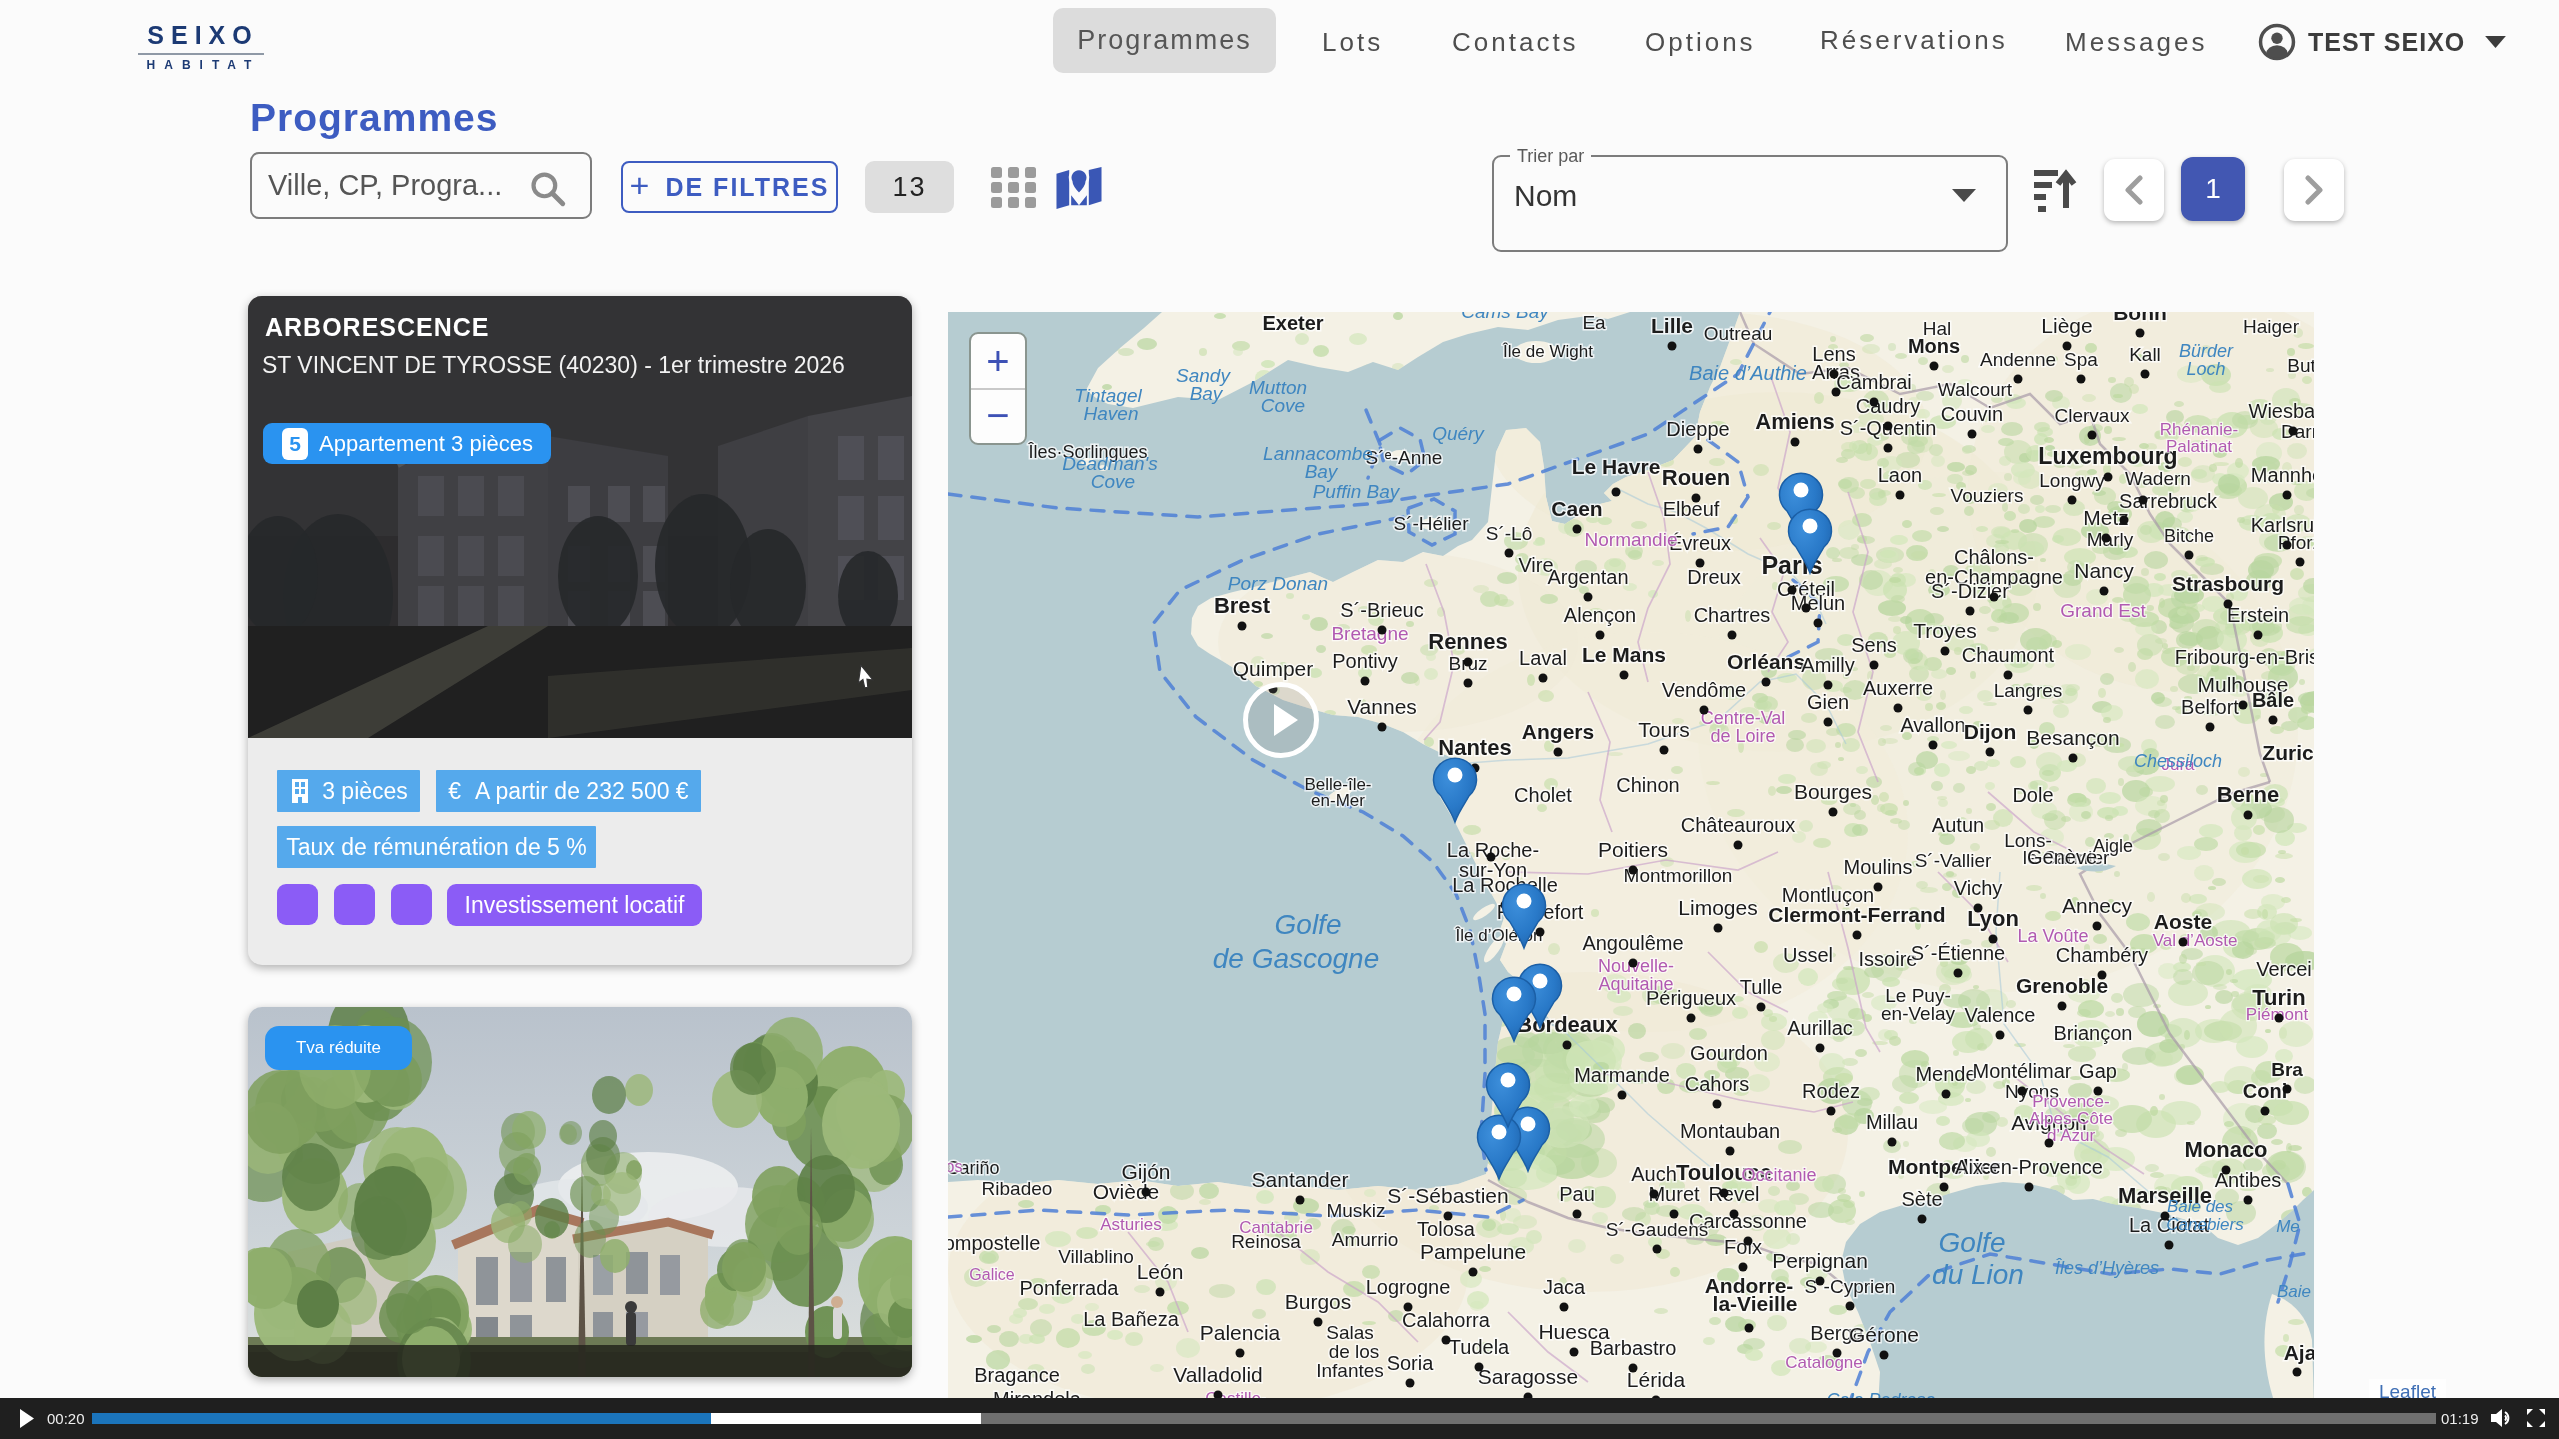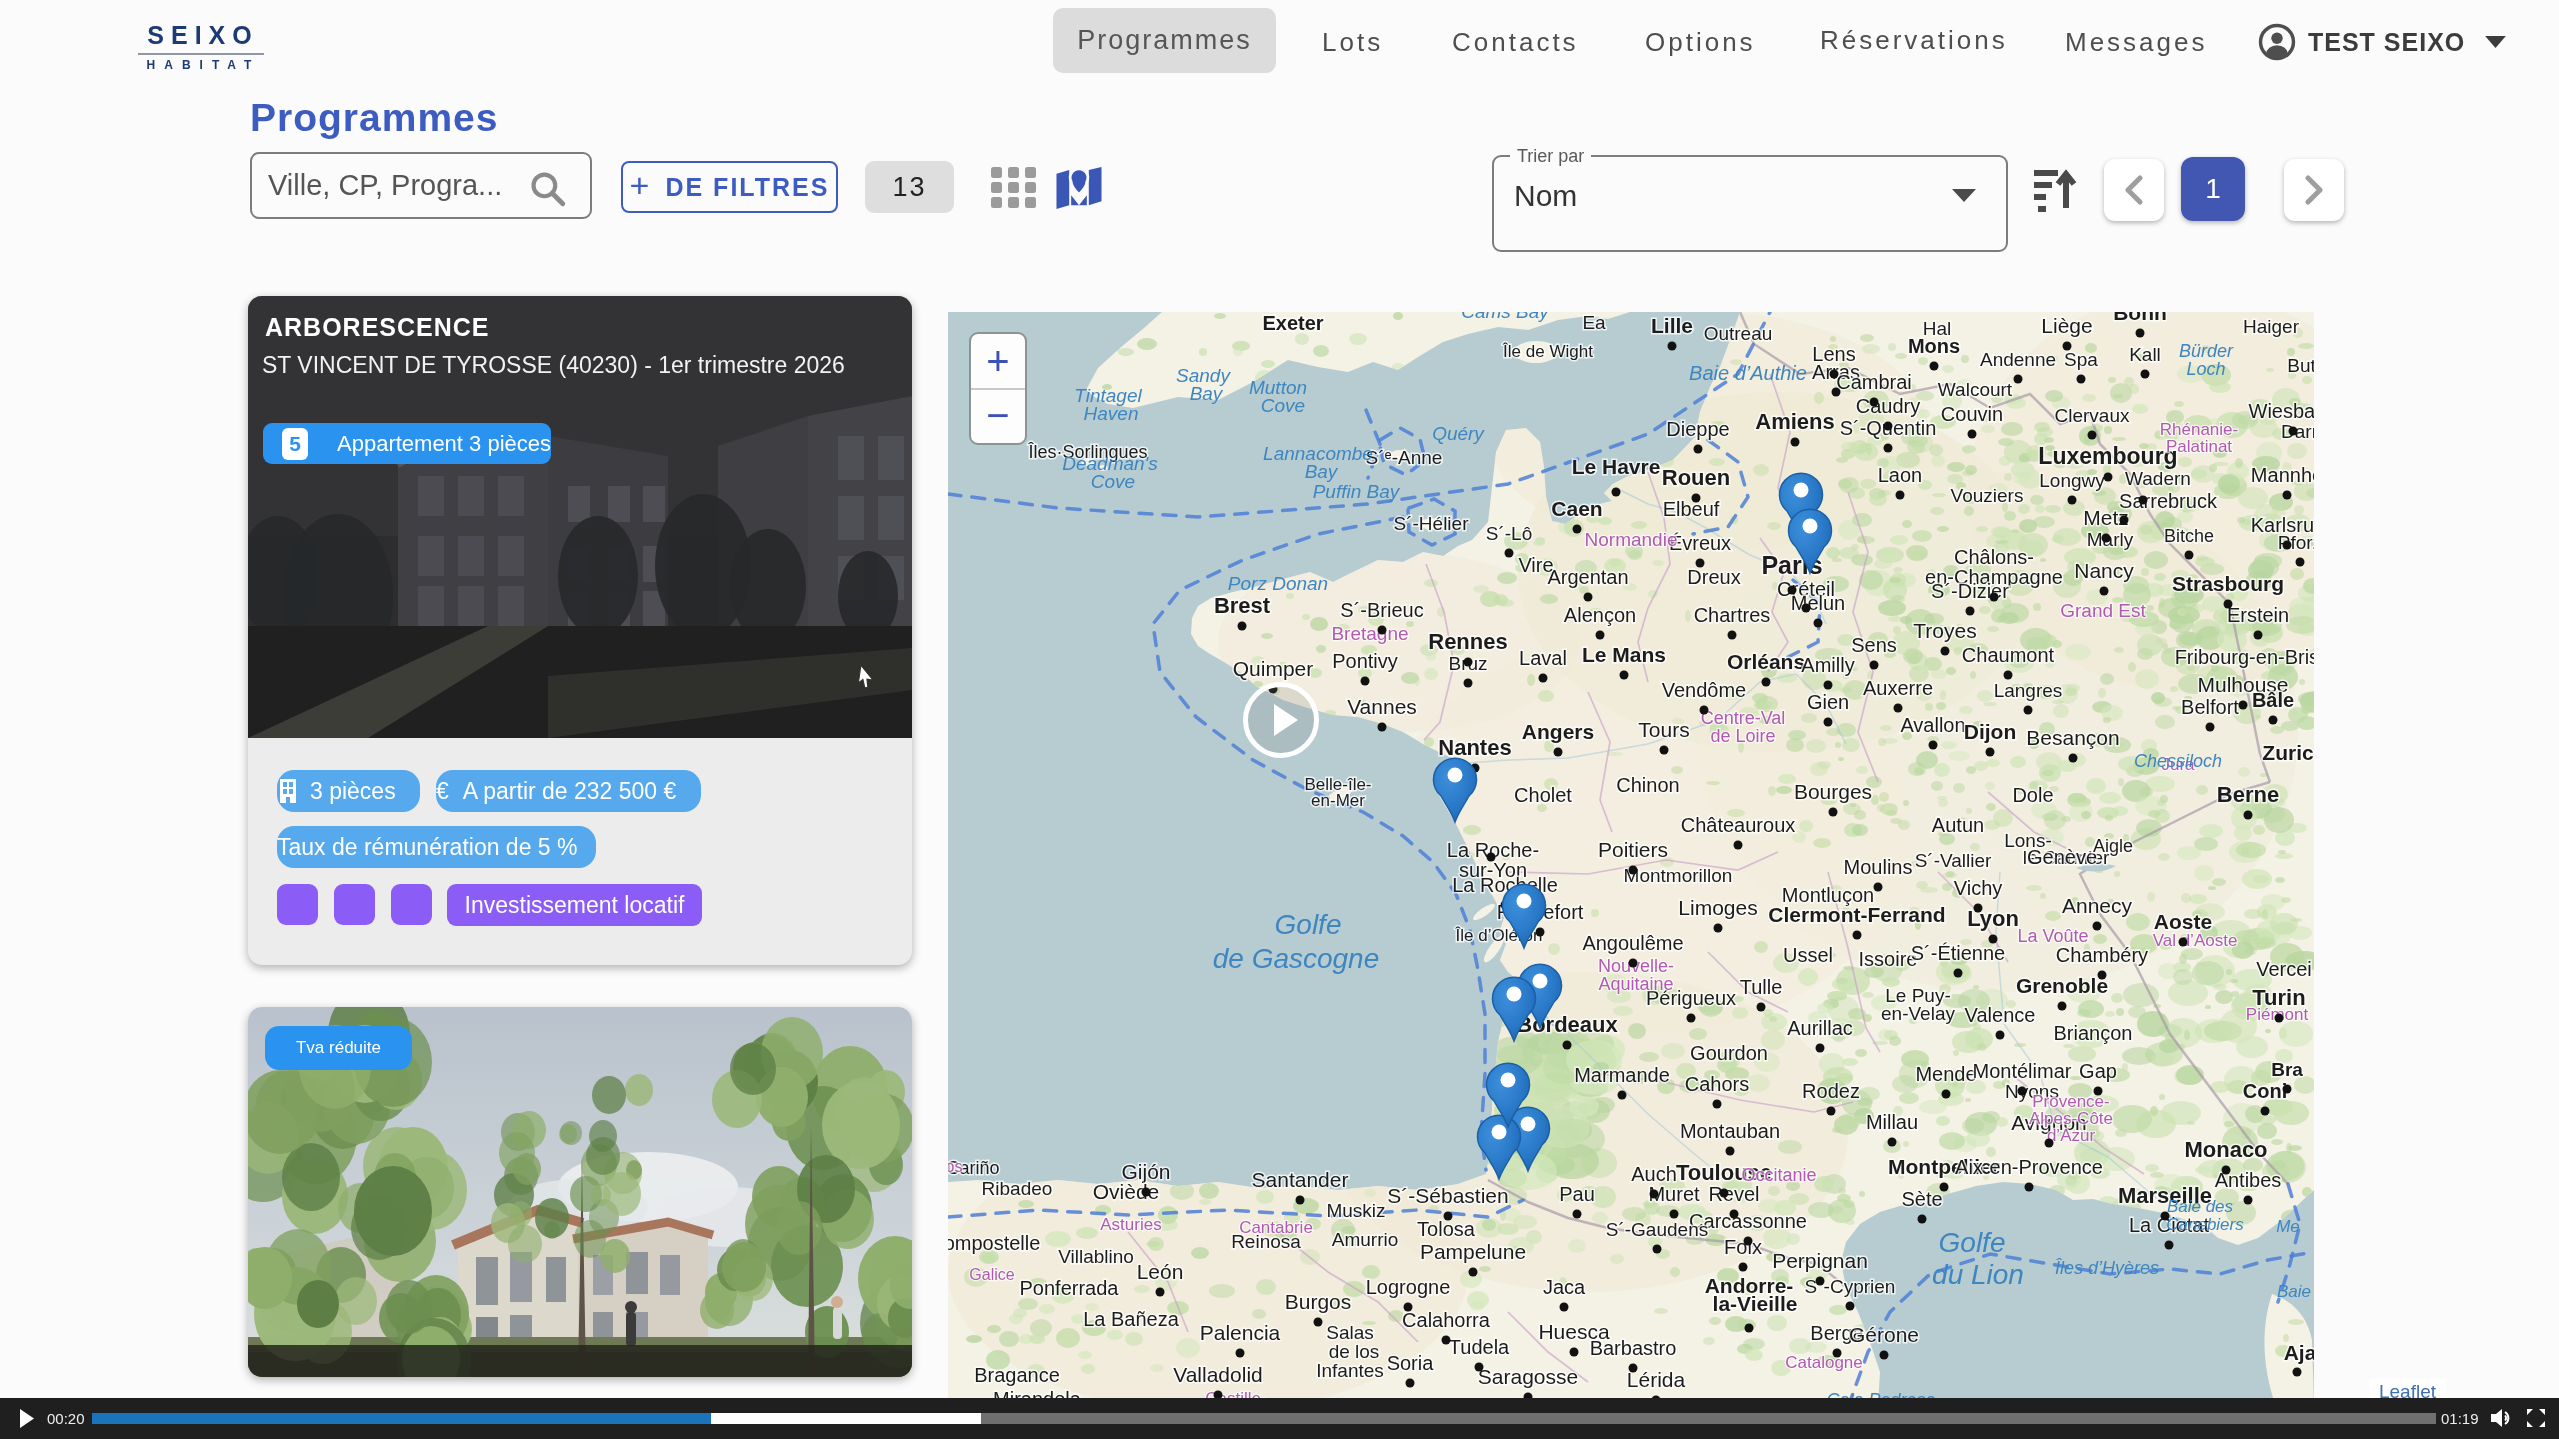--- a/index.html
+++ b/index.html
@@ -23,22 +23,22 @@
 .select .lbl{position:absolute;left:16px;top:-11px;background:#fbfbfb;padding:0 7px;
  font-size:18px;color:#5a5a5a}
 .select .val{position:absolute;left:20px;top:22px;font-size:30px;color:#333}
 .pagebtn{position:absolute;width:60px;height:62px;border-radius:11px;background:#fff;
  box-shadow:0 2px 5px rgba(0,0,0,.28);display:flex;align-items:center;justify-content:center}
 .page1{position:absolute;left:2181px;top:157px;width:64px;height:64px;border-radius:12px;
  background:#4257b2;box-shadow:0 2px 5px rgba(0,0,0,.28);display:flex;align-items:center;
  justify-content:center;color:#fff;font-size:28px}
 .card{position:absolute;left:248px;border-radius:14px;background:#ececec;
  box-shadow:0 3px 10px rgba(0,0,0,.3);overflow:hidden}
-.bluechip{background:#55a9ec;color:#fff;border-radius:17px;display:inline-flex;
- align-items:center;justify-content:flex-start;font-size:23px;position:absolute;white-space:nowrap}
+.bluechip{background:#55a9ec;color:#fff;border-radius:1px;display:inline-flex;
+ align-items:center;justify-content:center;font-size:23px;position:absolute;white-space:nowrap}
 .dkchip{background:#8b5cf6;color:#fff;border-radius:9px;display:inline-flex;
  align-items:center;justify-content:center;font-size:23px;position:absolute;white-space:nowrap}
 .vbar{position:absolute;left:0;top:1398px;width:2559px;height:41px;background:#1f1f1f}
 </style></head><body>
 <div class="abs" style="left:138px;top:21px;width:126px">
  <div style="font-size:25px;font-weight:700;color:#1c3a74;letter-spacing:7px;text-align:center;padding-left:4px">SEIXO</div>
  <div style="height:2px;background:#8f99a6;margin:3px 0 3px"></div>
  <div style="font-size:12px;font-weight:700;color:#1c3a74;letter-spacing:9px;text-align:center;padding-left:5px">HABITAT</div>
 </div>
 <div class="chip">Programmes</div>
@@ -159,21 +159,21 @@
         <ellipse cx="620" cy="300" rx="30" ry="45" fill="#26282a" opacity=".9"></ellipse>
         <ellipse cx="30" cy="280" rx="40" ry="60" fill="#26282a" opacity=".9"></ellipse>
         <rect y="330" width="664" height="112" fill="#202020"></rect>
         <path d="M0,442 L240,330 L300,330 L120,442 Z" fill="#4a4a42" opacity=".7"></path>
         <path d="M300,380 L664,352 L664,394 L300,442 Z" fill="#3a3a34" opacity=".6"></path>
       </svg>
 <div style="position:absolute;left:17px;top:17px;font-size:25px;font-weight:700;color:#fff;letter-spacing:1px;white-space:nowrap">ARBORESCENCE</div>
 <div style="position:absolute;left:14px;top:56px;font-size:23px;color:#f2f2f2;white-space:nowrap">ST VINCENT DE TYROSSE (40230) - 1er trimestre 2026</div>
 <div style="position:absolute;left:15px;top:127px;width:288px;height:41px;background:#2a93f0;border-radius:9px;display:flex;align-items:center;white-space:nowrap">
  <div style="width:26px;height:32px;background:#fff;border-radius:6px;margin-left:19px;display:flex;align-items:center;justify-content:center;font-size:21px;font-weight:700;color:#2a93f0;flex:none">5</div>
- <div style="color:#fff;font-size:22px;margin-left:29px">Appartement 3 pièces</div>
+ <div style="color:#fff;font-size:22px;margin-left:11px">Appartement 3 pièces</div>
 </div>
 <svg style="position:absolute;left:605px;top:368px" width="26" height="30" viewBox="0 0 26 30">
  <path d="M6,2 L6,20 L10,16 L13,24 L16,23 L14,15 L20,15 Z" fill="#fff" stroke="#333" stroke-width="1.2" transform="rotate(8 13 15)"></path>
 </svg>
 </div>
 <div class="bluechip" style="left:29px;top:474px;width:143px;height:42px">
  <svg width="22" height="26" viewBox="0 0 22 26" style="margin-right:11px">
   <rect x="3" y="1" width="16" height="24" fill="#fff"></rect>
   <rect x="6" y="4" width="4" height="5" fill="#55a9ec"></rect>
         <rect x="12" y="4" width="4" height="5" fill="#55a9ec"></rect>

